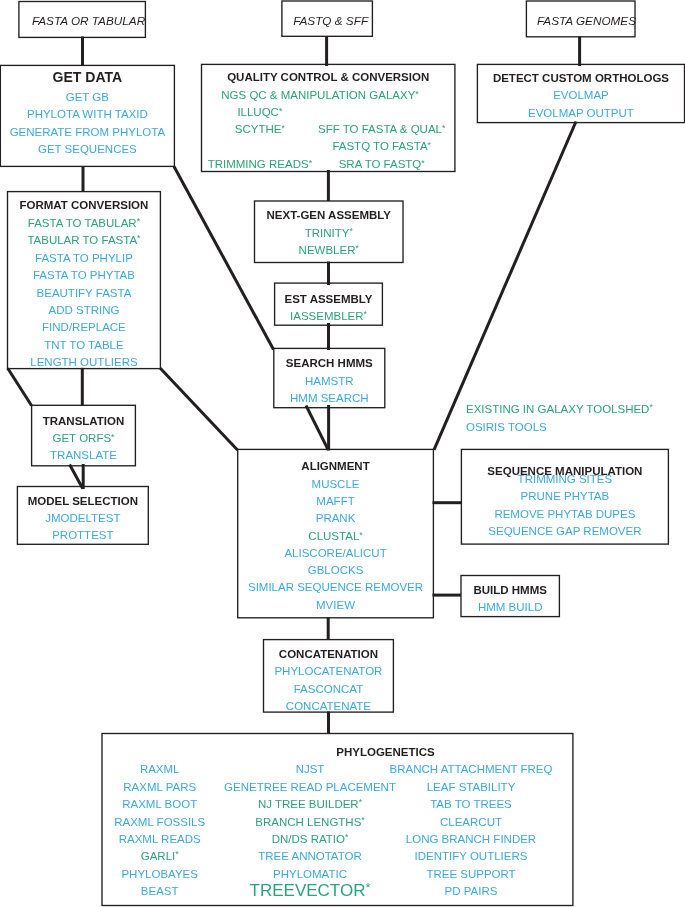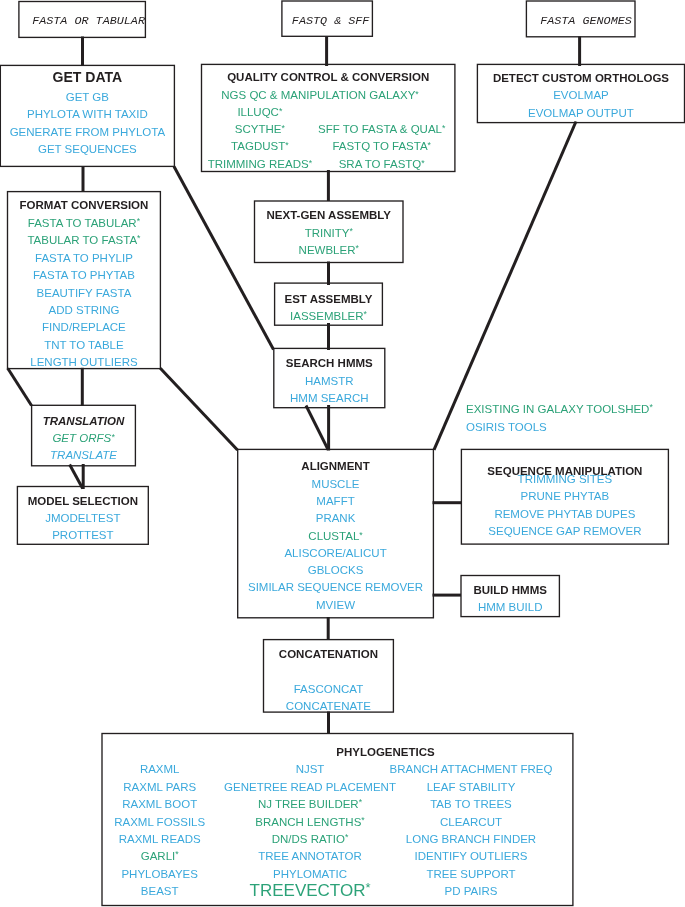--- a/index.html
+++ b/index.html
@@ -1,21 +1,21 @@
 <!DOCTYPE html>
 <html><head>
 <meta charset="utf-8">
 <style>
   html, body { margin:0; padding:0; background:#fff; }
   body { width:685px; height:907px; position:relative; overflow:hidden;
          font-family:"Liberation Sans", sans-serif; }
   #stage { position:absolute; left:0; top:0; width:685px; height:907px; }
   svg.lines { position:absolute; left:0; top:0; }
   .box { position:absolute; box-sizing:border-box; background:transparent; }
-  .inbox { position:static;font-family:Liberation Mono, monospace; }
+  .inbox { position:static; }
   .ilabel { position:absolute; text-align:center; line-height:20px; box-sizing:border-box;
             font-style:italic; font-size:11.75px; color:#231f20; white-space:nowrap; }
   .btitle, .bitem { position:absolute; left:0; right:0; line-height:20px; white-space:nowrap; text-align:center; overflow:visible; }
   .btitle { font-weight:bold; color:#231f20; }
   .star { font-size:0.76em; position:relative; top:-0.30em; letter-spacing:0; line-height:0; }
   .g { color:#2ca278; }
   .b { color:#3ba9dc; }
 </style>
 </head>
 <body>
@@ -85,21 +85,21 @@
   <div class="bitem ast g" style="top:21.00px;font-size:11.5px;">FASTA TO TABULAR<span class="star">*</span></div>
   <div class="bitem ast g" style="top:38.00px;font-size:11.5px;">TABULAR TO FASTA<span class="star">*</span></div>
   <div class="bitem ast b" style="top:56.00px;font-size:11.5px;">FASTA TO PHYLIP</div>
   <div class="bitem ast b" style="top:73.00px;font-size:11.5px;">FASTA TO PHYTAB</div>
   <div class="bitem ast b" style="top:91.00px;font-size:11.5px;">BEAUTIFY FASTA</div>
   <div class="bitem ast b" style="top:108.00px;font-size:11.5px;">ADD STRING</div>
   <div class="bitem ast b" style="top:125.00px;font-size:11.5px;">FIND/REPLACE</div>
   <div class="bitem ast b" style="top:143.00px;font-size:11.5px;">TNT TO TABLE</div>
   <div class="bitem ast b" style="top:160.00px;font-size:11.5px;">LENGTH OUTLIERS</div>
 </div>
-<div class="box" style="left:31.6px;top:405.3px;width:103.8px;height:60.5px;font-style:italic;">
+<div class="box" style="left:31.6px;top:405.3px;width:103.8px;height:60.5px;">
   <div class="btitle ast" style="top:6.00px;font-size:11.5px;">TRANSLATION</div>
   <div class="bitem ast g" style="top:23.00px;font-size:11.5px;">GET ORFS<span class="star">*</span></div>
   <div class="bitem ast b" style="top:40.00px;font-size:11.5px;">TRANSLATE</div>
 </div>
 <div class="box" style="left:17.4px;top:486.5px;width:130.9px;height:57.8px;">
   <div class="btitle ast" style="top:4.00px;font-size:11.5px;">MODEL SELECTION</div>
   <div class="bitem ast b" style="top:21.00px;font-size:11.5px;">JMODELTEST</div>
   <div class="bitem ast b" style="top:38.00px;font-size:11.5px;">PROTTEST</div>
 </div>
 <div class="box" style="left:254.5px;top:201.0px;width:148.5px;height:61.5px;">
@@ -138,29 +138,29 @@
   <div class="bitem ast b" style="top:37.00px;font-size:11.5px;">PRUNE PHYTAB</div>
   <div class="bitem ast b" style="top:55.00px;font-size:11.5px;">REMOVE PHYTAB DUPES</div>
   <div class="bitem ast b" style="top:72.00px;font-size:11.5px;">SEQUENCE GAP REMOVER</div>
 </div>
 <div class="box" style="left:461.0px;top:575.5px;width:98.4px;height:41.1px;">
   <div class="btitle ast" style="top:4.00px;font-size:11.5px;">BUILD HMMS</div>
   <div class="bitem ast b" style="top:21.00px;font-size:11.5px;">HMM BUILD</div>
 </div>
 <div class="box" style="left:263.5px;top:639.6px;width:129.9px;height:72.5px;">
   <div class="btitle ast" style="top:4.00px;font-size:11.5px;">CONCATENATION</div>
+  <div class="bitem ast b" style="top:21.00px;font-size:11.5px;">PHYLOCATENATOR</div>
   <div class="bitem ast b" style="top:39.00px;font-size:11.5px;">FASCONCAT</div>
   <div class="bitem ast b" style="top:56.00px;font-size:11.5px;">CONCATENATE</div>
 </div>
 <div class="box" style="left:201.5px;top:64.4px;width:253.4px;height:107.1px;">
   <div class="btitle ast" style="top:3.00px;font-size:11.5px;">QUALITY CONTROL &amp; CONVERSION</div>
   <div class="bitem ast g" style="top:21.00px;left:-51.50px;width:340.00px;right:auto;font-size:11.5px;">NGS QC &amp; MANIPULATION GALAXY<span class="star">*</span></div>
   <div class="bitem ast g" style="top:38.00px;left:-111.65px;width:340.00px;right:auto;font-size:11.5px;">ILLUQC<span class="star">*</span></div>
   <div class="bitem ast g" style="top:55.00px;left:-111.65px;width:340.00px;right:auto;font-size:11.5px;">SCYTHE<span class="star">*</span></div>
-  <div class="bitem ast g" style="top:72.00px;left:-111.65px;width:340.00px;right:auto;font-size:11.5px;">TAGDUST<span class="star">*</span></div>
   <div class="bitem ast g" style="top:90.00px;left:-111.65px;width:340.00px;right:auto;font-size:11.5px;">TRIMMING READS<span class="star">*</span></div>
   <div class="bitem ast g" style="top:55.00px;left:10.20px;width:340.00px;right:auto;font-size:11.5px;">SFF TO FASTA &amp; QUAL<span class="star">*</span></div>
   <div class="bitem ast g" style="top:72.00px;left:10.20px;width:340.00px;right:auto;font-size:11.5px;">FASTQ TO FASTA<span class="star">*</span></div>
   <div class="bitem ast g" style="top:90.00px;left:10.20px;width:340.00px;right:auto;font-size:11.5px;">SRA TO FASTQ<span class="star">*</span></div>
 </div>
 <div class="box" style="left:102.0px;top:733.5px;width:567px;height:172.0px;">
   <div class="btitle ast" style="top:8.00px;font-size:11.5px;">PHYLOGENETICS</div>
   <div class="bitem ast b" style="top:25.00px;left:-112.30px;width:340.00px;right:auto;font-size:11.5px;">RAXML</div>
   <div class="bitem ast b" style="top:43.00px;left:-112.30px;width:340.00px;right:auto;font-size:11.5px;">RAXML PARS</div>
   <div class="bitem ast b" style="top:60.00px;left:-112.30px;width:340.00px;right:auto;font-size:11.5px;">RAXML BOOT</div>

